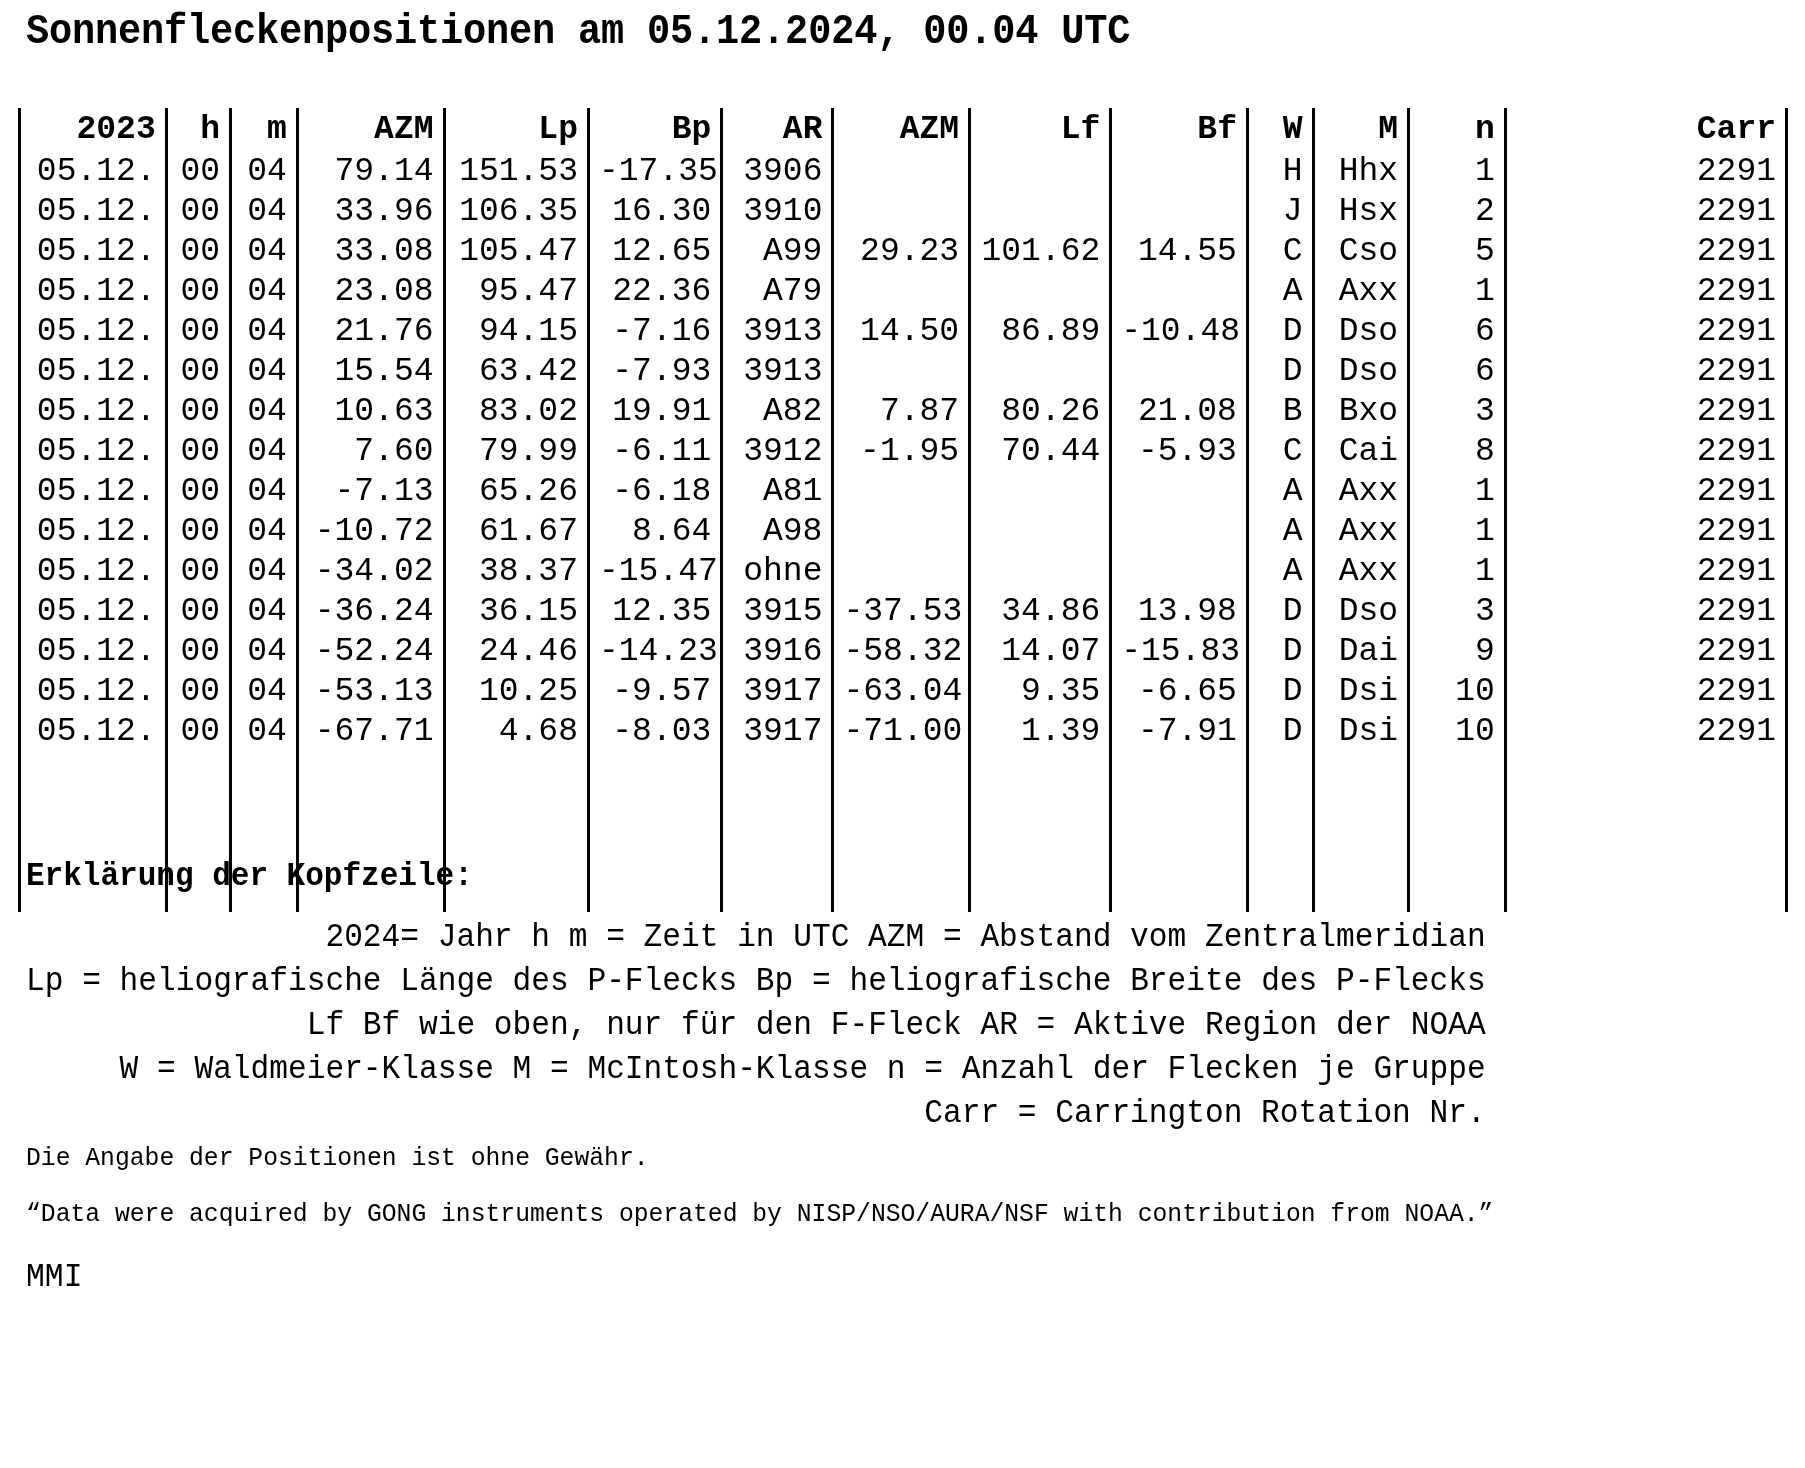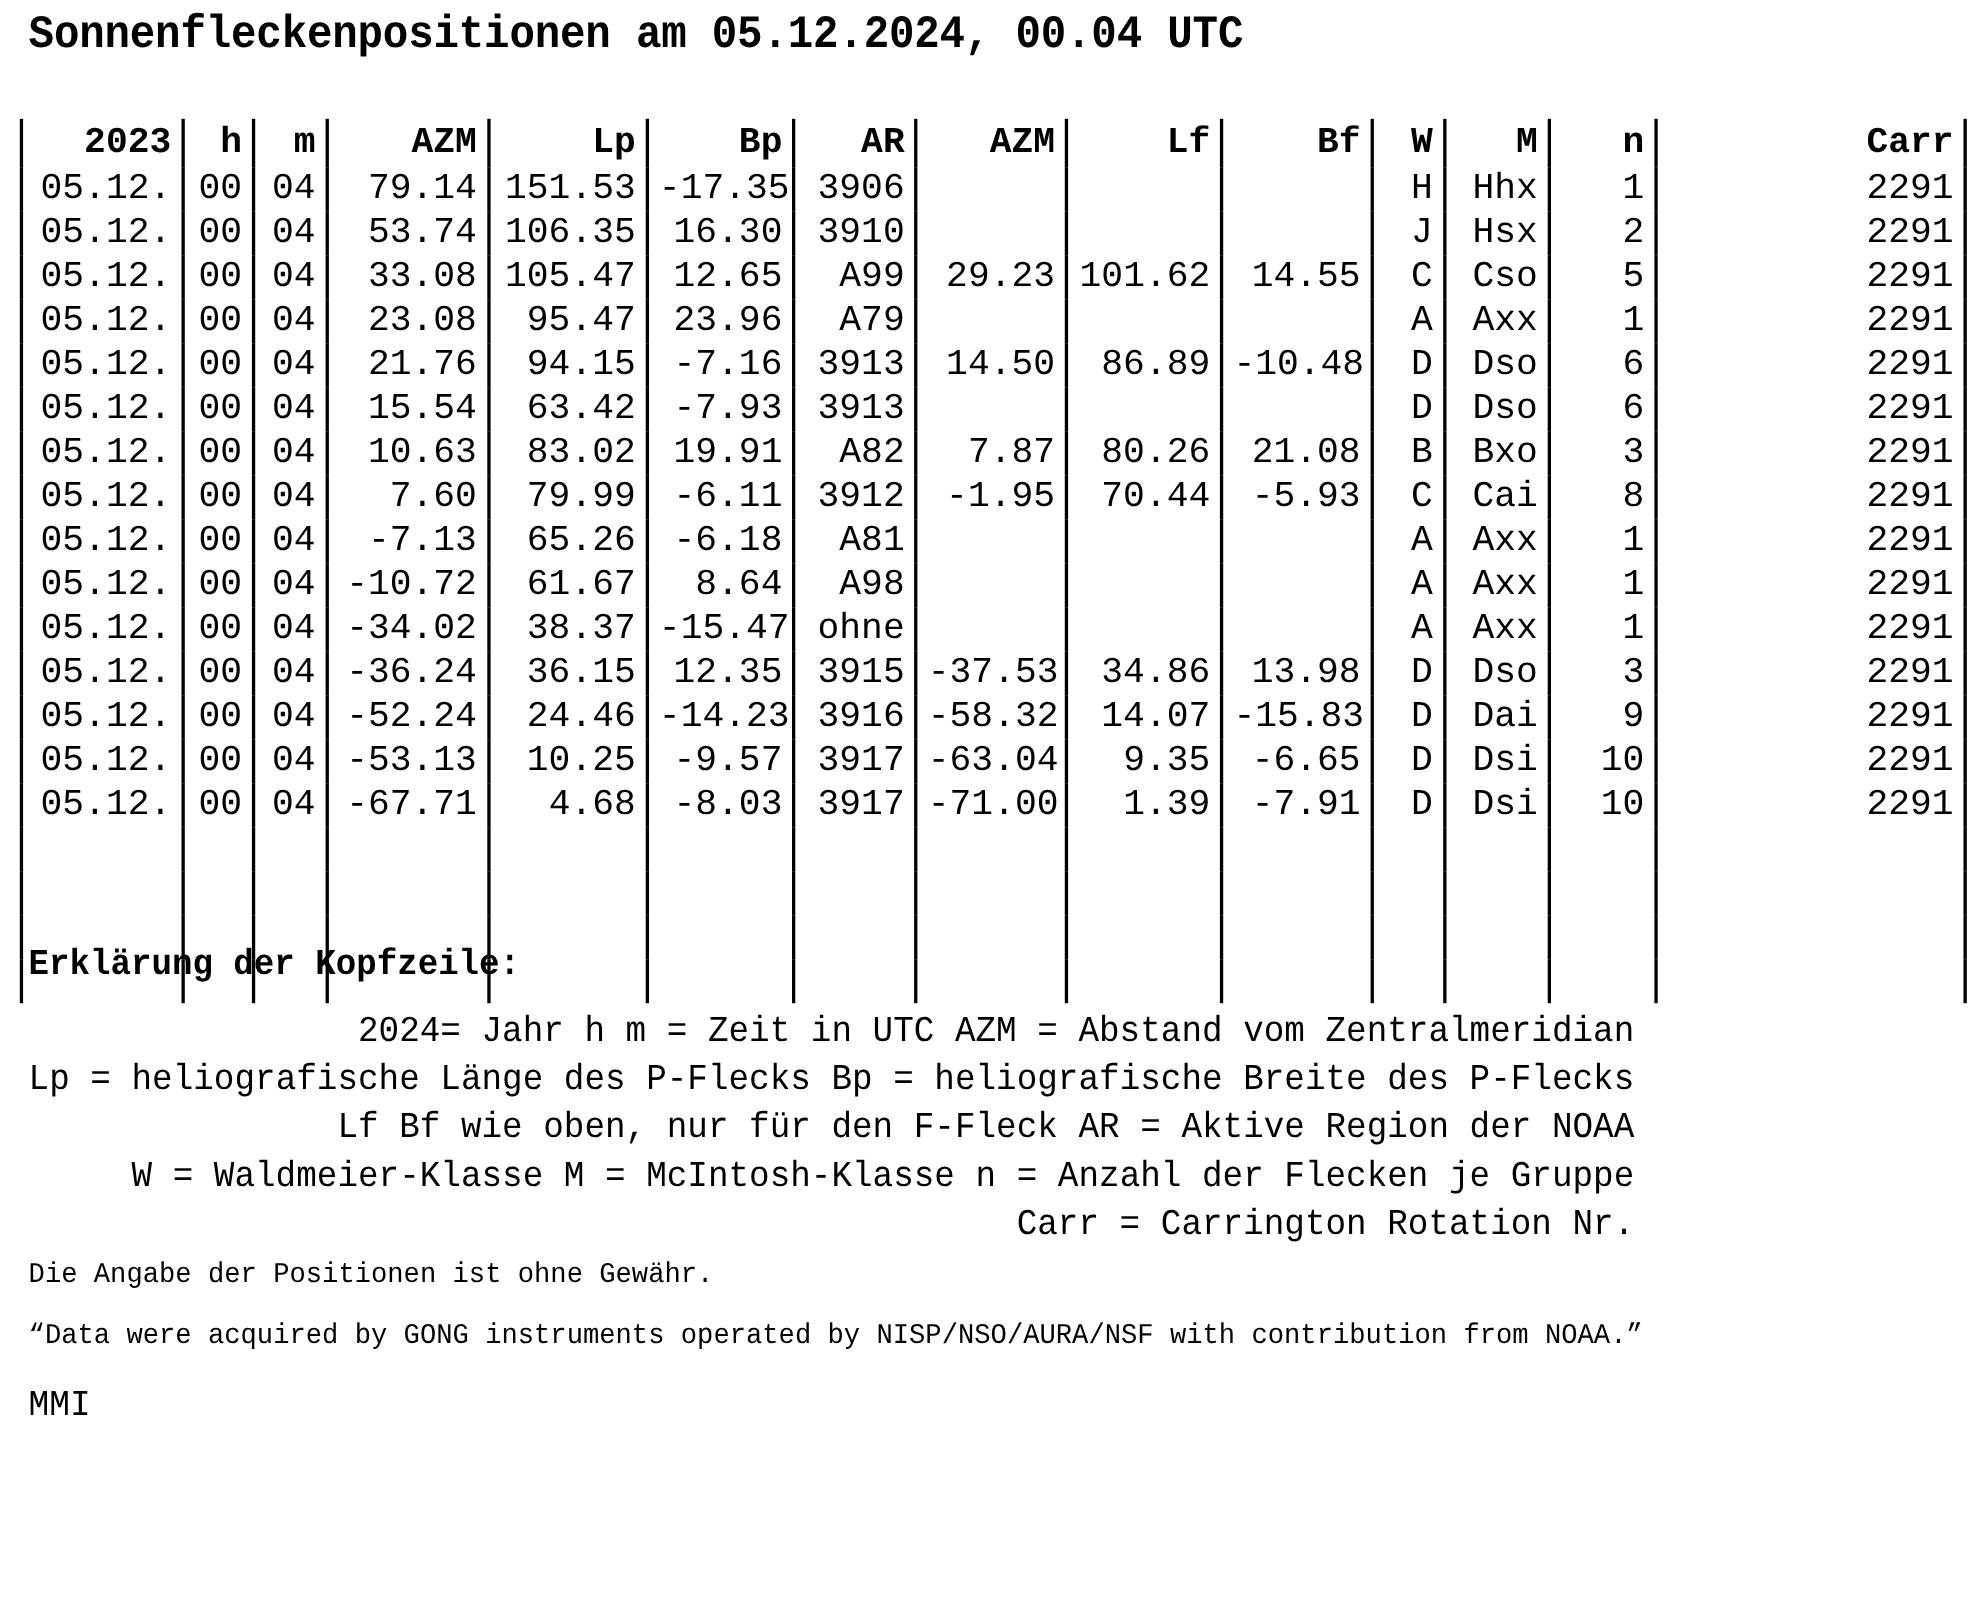--- a/index.html
+++ b/index.html
@@ -194,21 +194,21 @@
             <td>&nbsp;</td>
             <td class="c-center">H</td>
             <td class="c-center">Hhx</td>
             <td>1</td>
             <td>2291</td>
           </tr>
           <tr>
             <td>05.12.</td>
             <td>00</td>
             <td>04</td>
-            <td>53.74</td>
+            <td>33.96</td>
             <td>106.35</td>
             <td>16.30</td>
             <td>3910</td>
             <td>&nbsp;</td>
             <td>&nbsp;</td>
             <td>&nbsp;</td>
             <td class="c-center">J</td>
             <td class="c-center">Hsx</td>
             <td>2</td>
             <td>2291</td>
@@ -228,21 +228,21 @@
             <td class="c-center">Cso</td>
             <td>5</td>
             <td>2291</td>
           </tr>
           <tr>
             <td>05.12.</td>
             <td>00</td>
             <td>04</td>
             <td>23.08</td>
             <td>95.47</td>
-            <td>23.96</td>
+            <td>22.36</td>
             <td>A79</td>
             <td>&nbsp;</td>
             <td>&nbsp;</td>
             <td>&nbsp;</td>
             <td class="c-center">A</td>
             <td class="c-center">Axx</td>
             <td>1</td>
             <td>2291</td>
           </tr>
           <tr>

